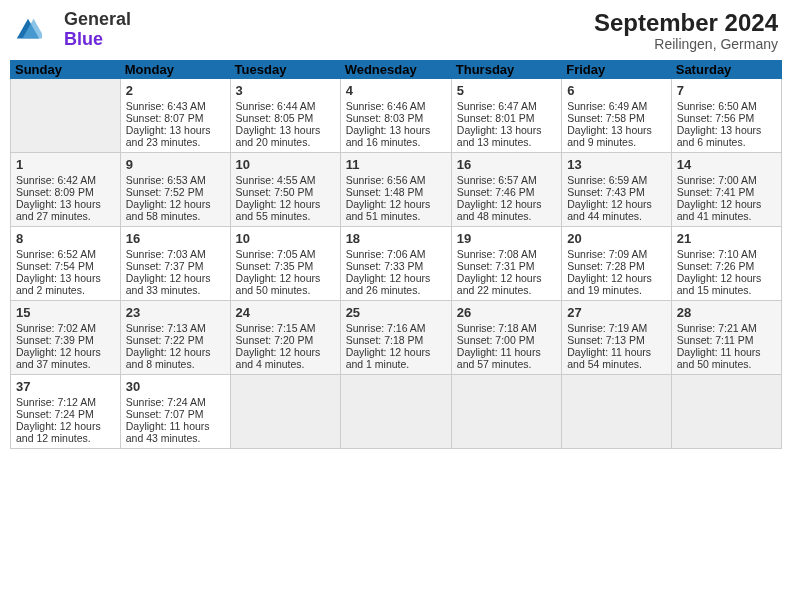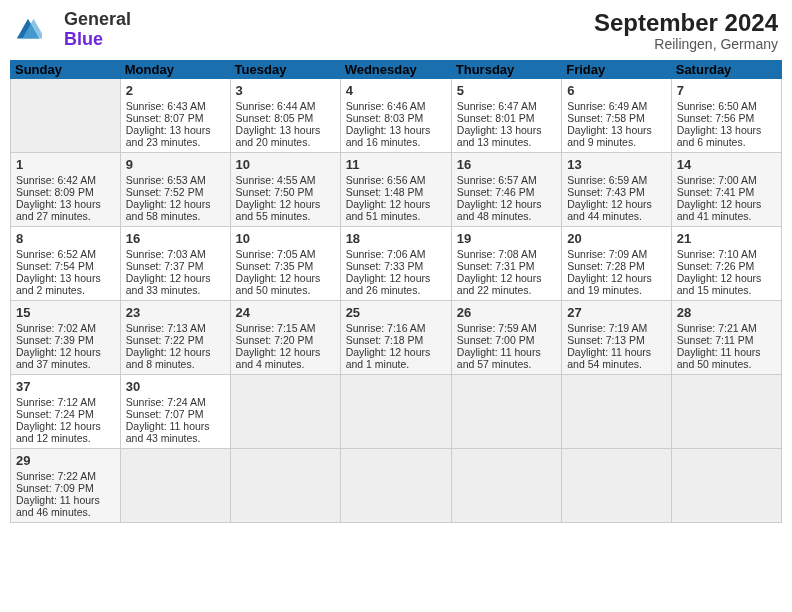--- a/index.html
+++ b/index.html
@@ -144,36 +144,27 @@
         <td><span class="day-num">18</span><span>Sunrise: 7:06 AM</span><br><span>Sunset: 7:33 PM</span><br><span>Daylight: 12 hours and 26 minutes.</span></td>
         <td><span class="day-num">19</span><span>Sunrise: 7:08 AM</span><br><span>Sunset: 7:31 PM</span><br><span>Daylight: 12 hours and 22 minutes.</span></td>
         <td><span class="day-num">20</span><span>Sunrise: 7:09 AM</span><br><span>Sunset: 7:28 PM</span><br><span>Daylight: 12 hours and 19 minutes.</span></td>
         <td><span class="day-num">21</span><span>Sunrise: 7:10 AM</span><br><span>Sunset: 7:26 PM</span><br><span>Daylight: 12 hours and 15 minutes.</span></td>
       </tr>
       <tr>
         <td><span class="day-num">15</span><span>Sunrise: 7:02 AM</span><br><span>Sunset: 7:39 PM</span><br><span>Daylight: 12 hours and 37 minutes.</span></td>
         <td><span class="day-num">23</span><span>Sunrise: 7:13 AM</span><br><span>Sunset: 7:22 PM</span><br><span>Daylight: 12 hours and 8 minutes.</span></td>
         <td><span class="day-num">24</span><span>Sunrise: 7:15 AM</span><br><span>Sunset: 7:20 PM</span><br><span>Daylight: 12 hours and 4 minutes.</span></td>
         <td><span class="day-num">25</span><span>Sunrise: 7:16 AM</span><br><span>Sunset: 7:18 PM</span><br><span>Daylight: 12 hours and 1 minute.</span></td>
-        <td><span class="day-num">26</span><span>Sunrise: 7:59 AM</span><br><span>Sunset: 7:00 PM</span><br><span>Daylight: 11 hours and 57 minutes.</span></td>
+        <td><span class="day-num">26</span><span>Sunrise: 7:18 AM</span><br><span>Sunset: 7:00 PM</span><br><span>Daylight: 11 hours and 57 minutes.</span></td>
         <td><span class="day-num">27</span><span>Sunrise: 7:19 AM</span><br><span>Sunset: 7:13 PM</span><br><span>Daylight: 11 hours and 54 minutes.</span></td>
         <td><span class="day-num">28</span><span>Sunrise: 7:21 AM</span><br><span>Sunset: 7:11 PM</span><br><span>Daylight: 11 hours and 50 minutes.</span></td>
       </tr>
       <tr>
         <td><span class="day-num">37</span><span>Sunrise: 7:12 AM</span><br><span>Sunset: 7:24 PM</span><br><span>Daylight: 12 hours and 12 minutes.</span></td>
         <td><span class="day-num">30</span><span>Sunrise: 7:24 AM</span><br><span>Sunset: 7:07 PM</span><br><span>Daylight: 11 hours and 43 minutes.</span></td>
         <td class="empty"></td>
         <td class="empty"></td>
         <td class="empty"></td>
         <td class="empty"></td>
         <td class="empty"></td>
       </tr>
-      <tr>
-        <td><span class="day-num">29</span><span>Sunrise: 7:22 AM</span><br><span>Sunset: 7:09 PM</span><br><span>Daylight: 11 hours and 46 minutes.</span></td>
-        <td class="empty"></td>
-        <td class="empty"></td>
-        <td class="empty"></td>
-        <td class="empty"></td>
-        <td class="empty"></td>
-        <td class="empty"></td>
-      </tr>
     </tbody>
 </table>
 
 </body></html>

